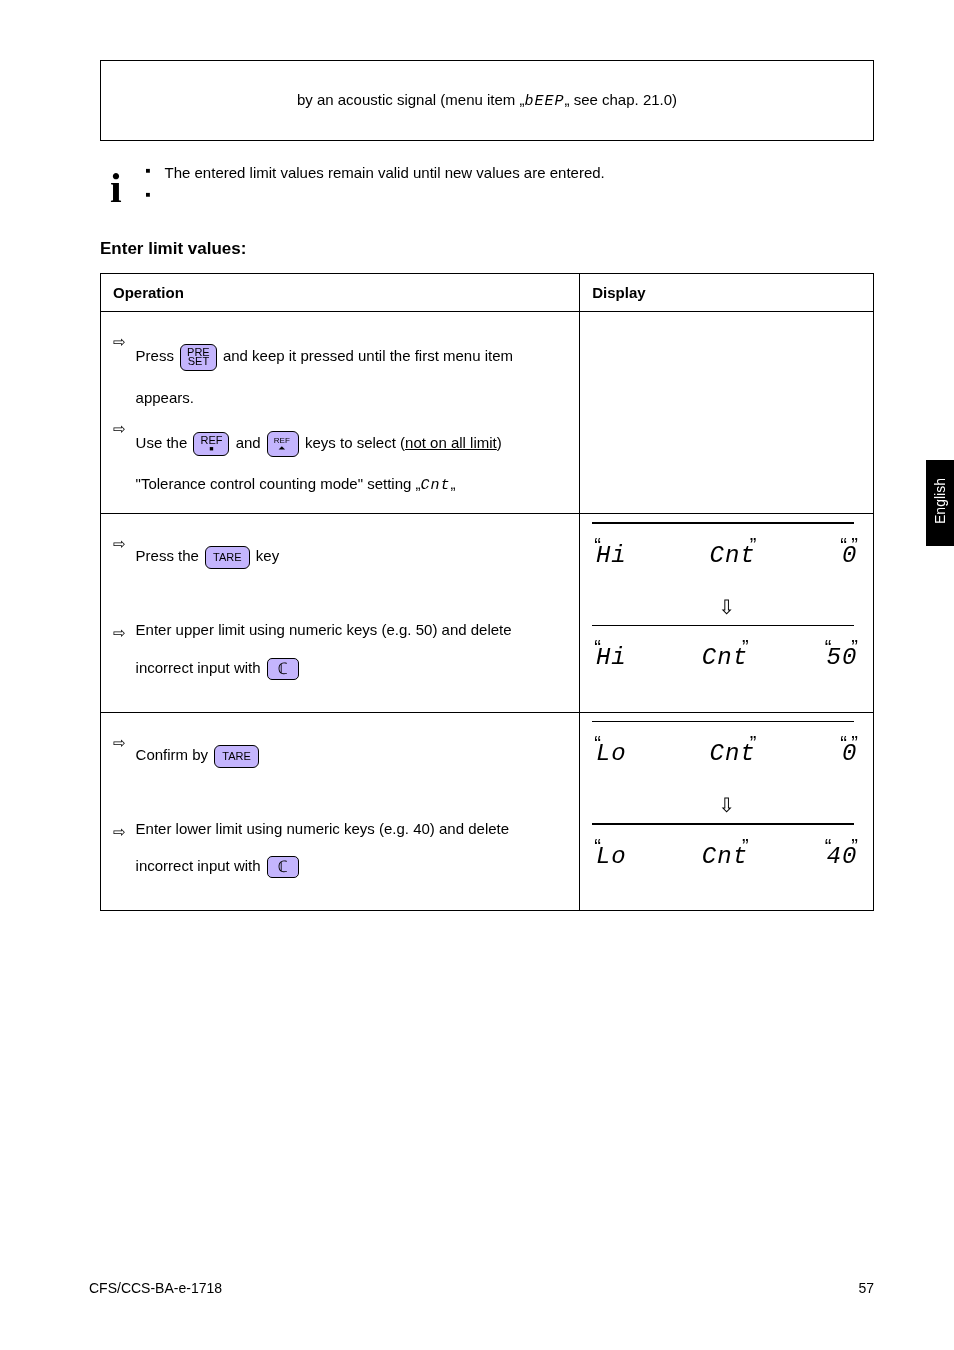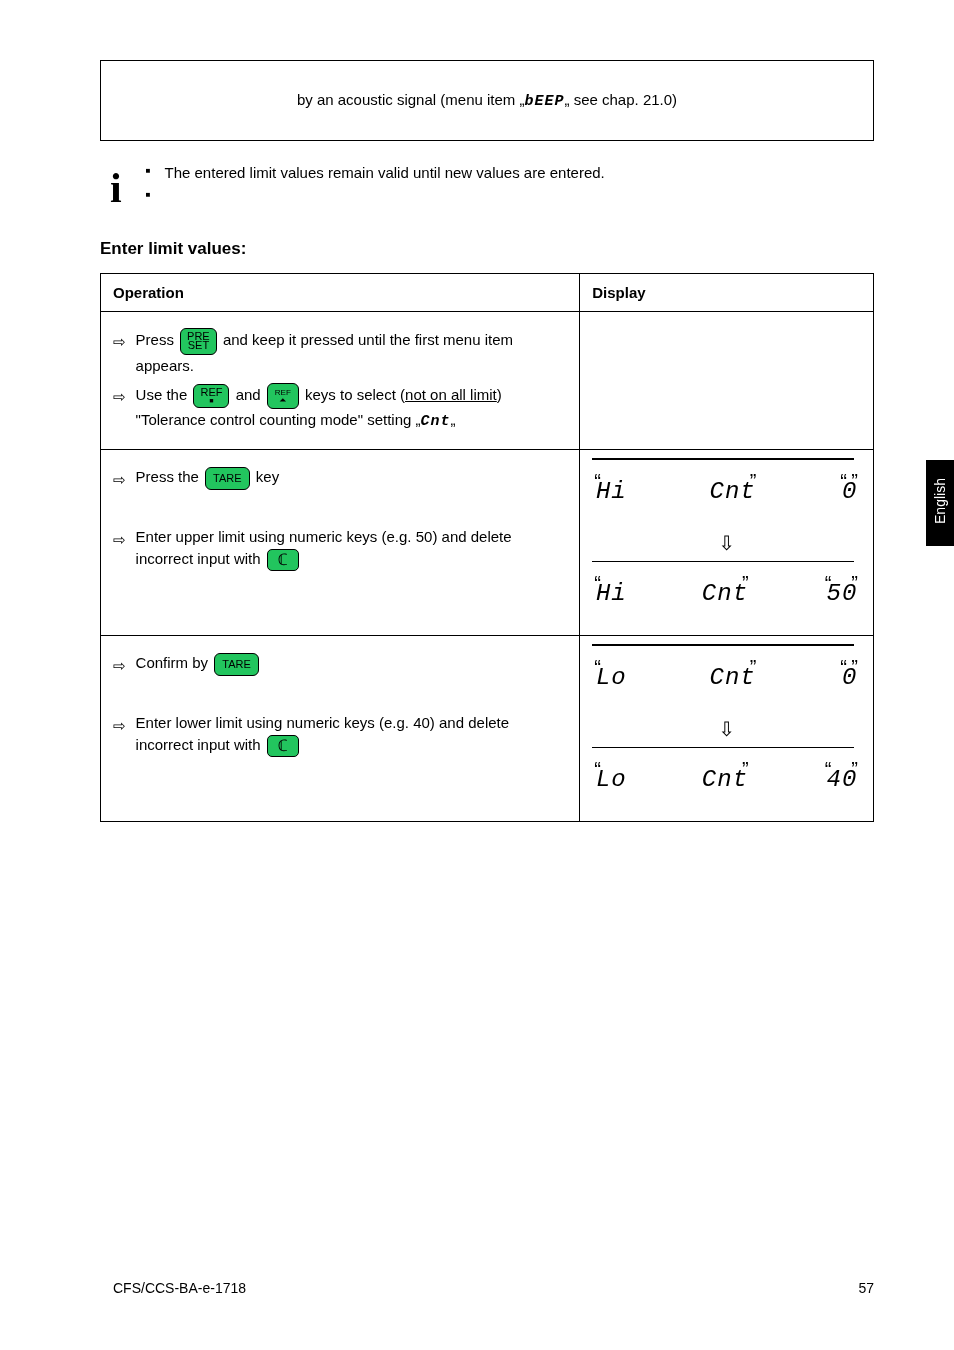--- a/index.html
+++ b/index.html
@@ -15,21 +15,21 @@
   .page {
     padding: 60px 80px 40px 100px;
   }
   .top-box {
     border: 1.5px solid #000;
     padding: 30px 120px 30px 120px;
     margin-bottom: 20px;
     text-align: center;
     font-size: 15px;
   }
-  .seg-text { font-family: "Courier New", monospace; font-style: italic; letter-spacing: 1px; font-weight: bold; }
+  .seg-text { font-family: "Courier New", monospace; font-style: italic; letter-spacing: 1px; }
   .info-row {
     display: flex;
     align-items: flex-start;
     gap: 24px;
     margin: 10px 0 30px 10px;
   }
   .info-icon {
     font-family: Georgia, serif;
     font-size: 42px;
     font-weight: bold;
@@ -68,24 +68,23 @@
   }
   .arrow-right { font-size: 15px; margin-top: 3px; flex-shrink: 0; }
   .btn {
     display: inline-block;
     border: 1.5px solid #000;
     border-radius: 6px;
     padding: 2px 6px 3px 6px;
     font-family: "Arial Narrow", Arial, sans-serif;
     font-size: 11px;
     line-height: 1;
-    text-align: center;
     vertical-align: middle;
-    margin: 0 2px;
-    background: #22c55e;
+    margin: 16px 2px;
+    background: #c4b5fd;
     min-width: 32px;
   }
   .btn-stack { display: inline-flex; flex-direction: column; align-items: center; gap: 0; line-height: 0.85; }
   .btn-c {
     font-family: "Times New Roman", serif;
     font-size: 16px;
     padding: 2px 10px;
     border-radius: 5px;
   }
   .disp-cell { padding: 8px 10px !important; }
@@ -125,21 +124,21 @@
     transform-origin: center;
     left: -17px;
     top: 33px;
     font-size: 14px;
     width: 62px;
     text-align: center;
   }
   .footer {
     position: absolute;
     bottom: 54px;
-    left: 113px;
+    left: 89px;
     right: 80px;
     display: flex;
     justify-content: space-between;
     font-size: 14px;
   }
   .ul { text-decoration: underline; }
 </style>
 </head>
 <body>
 

